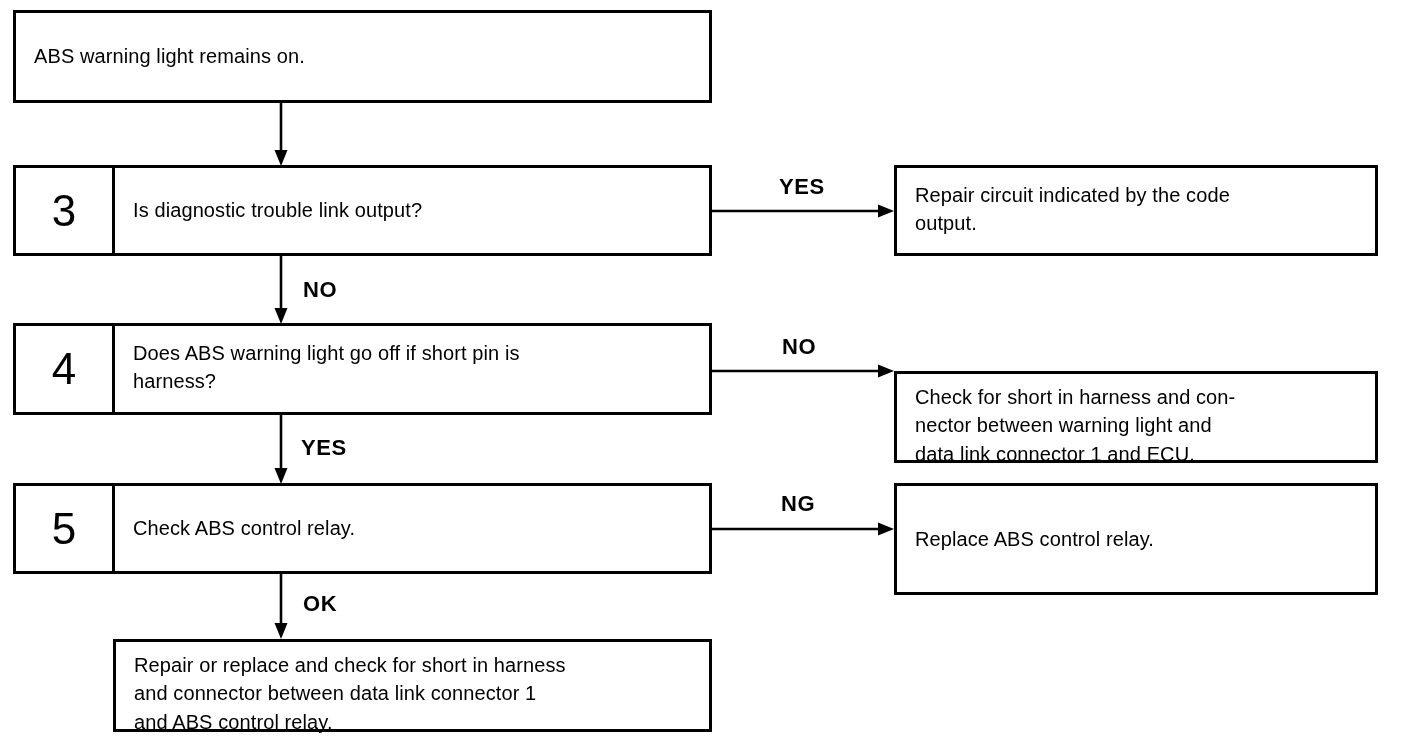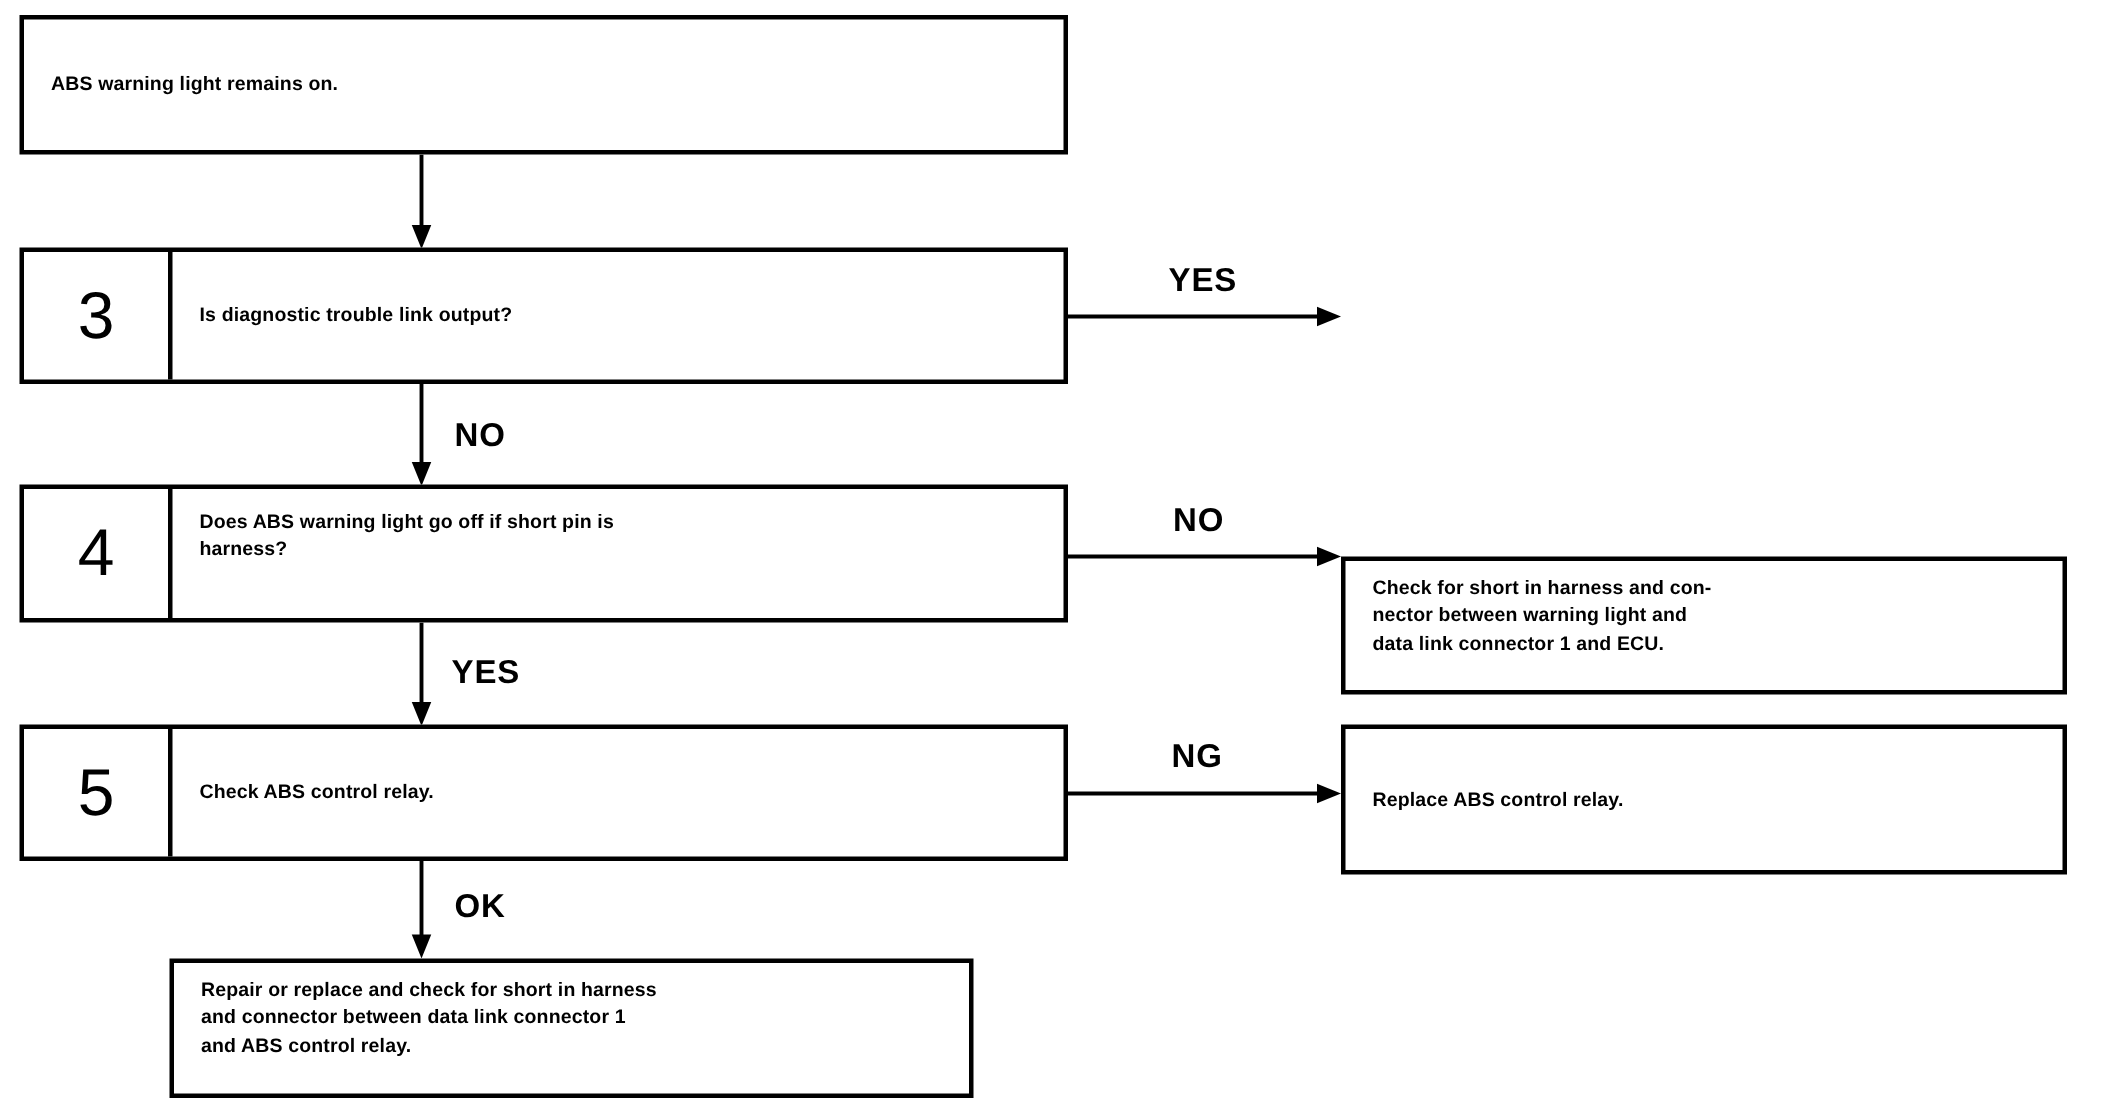--- a/index.html
+++ b/index.html
@@ -44,22 +44,22 @@
     flex: 1 1 auto;
     display: flex;
     align-items: center;
     padding: 0 18px;
   }
   .node-body.top-align {
     align-items: flex-start;
     padding-top: 13px;
   }
   .node-text {
-    font-size: 13px;
-    font-weight: 700;
+    font-size: 20px;
+    font-weight: 400;
     line-height: 1.42;
     letter-spacing: 0.1px;
     white-space: pre-line;
   }
   .edge-label {
     position: absolute;
     font-size: 22px;
     font-weight: 700;
     letter-spacing: 0.6px;
     line-height: 1;
@@ -118,20 +118,26 @@
     </div>
   </div>
 
   <div class="node" style="left:13px; top:165px; width:699px; height:91px;">
     <div class="step-num">3</div>
     <div class="node-body">
       <span class="node-text">Is diagnostic trouble link output?</span>
     </div>
   </div>
 
+  <div class="node" style="left:894px; top:165px; width:484px; height:91px;">
+    <div class="node-body top-align">
+      <span class="node-text">Repair circuit indicated by the code
+output.</span>
+    </div>
+  </div>
 
   <div class="node" style="left:13px; top:323px; width:699px; height:92px;">
     <div class="step-num">4</div>
     <div class="node-body top-align">
       <span class="node-text">Does ABS warning light go off if short pin is
 harness?</span>
     </div>
   </div>
 
   <div class="node" style="left:894px; top:323px; width:484px; height:92px;margin-top:48px;">
@@ -142,27 +148,27 @@
     </div>
   </div>
 
   <div class="node" style="left:13px; top:483px; width:699px; height:91px;">
     <div class="step-num">5</div>
     <div class="node-body">
       <span class="node-text">Check ABS control relay.</span>
     </div>
   </div>
 
-  <div class="node" style="left:894px; top:483px; width:484px; height:100px;">
+  <div class="node" style="left:894px; top:483px; width:484px; height:112px;">
     <div class="node-body">
       <span class="node-text">Replace ABS control relay.</span>
     </div>
   </div>
 
-  <div class="node" style="left:113px; top:639px; width:536px; height:93px;">
+  <div class="node" style="left:113px; top:639px; width:599px; height:93px;">
     <div class="node-body top-align" style="padding-top:9px;">
       <span class="node-text">Repair or replace and check for short in harness
 and connector between data link connector 1
 and ABS control relay.</span>
     </div>
   </div>
 
   <span class="edge-label" style="left:779px; top:176px;">YES</span>
 
   <span class="edge-label" style="left:303px; top:279px;">NO</span>

